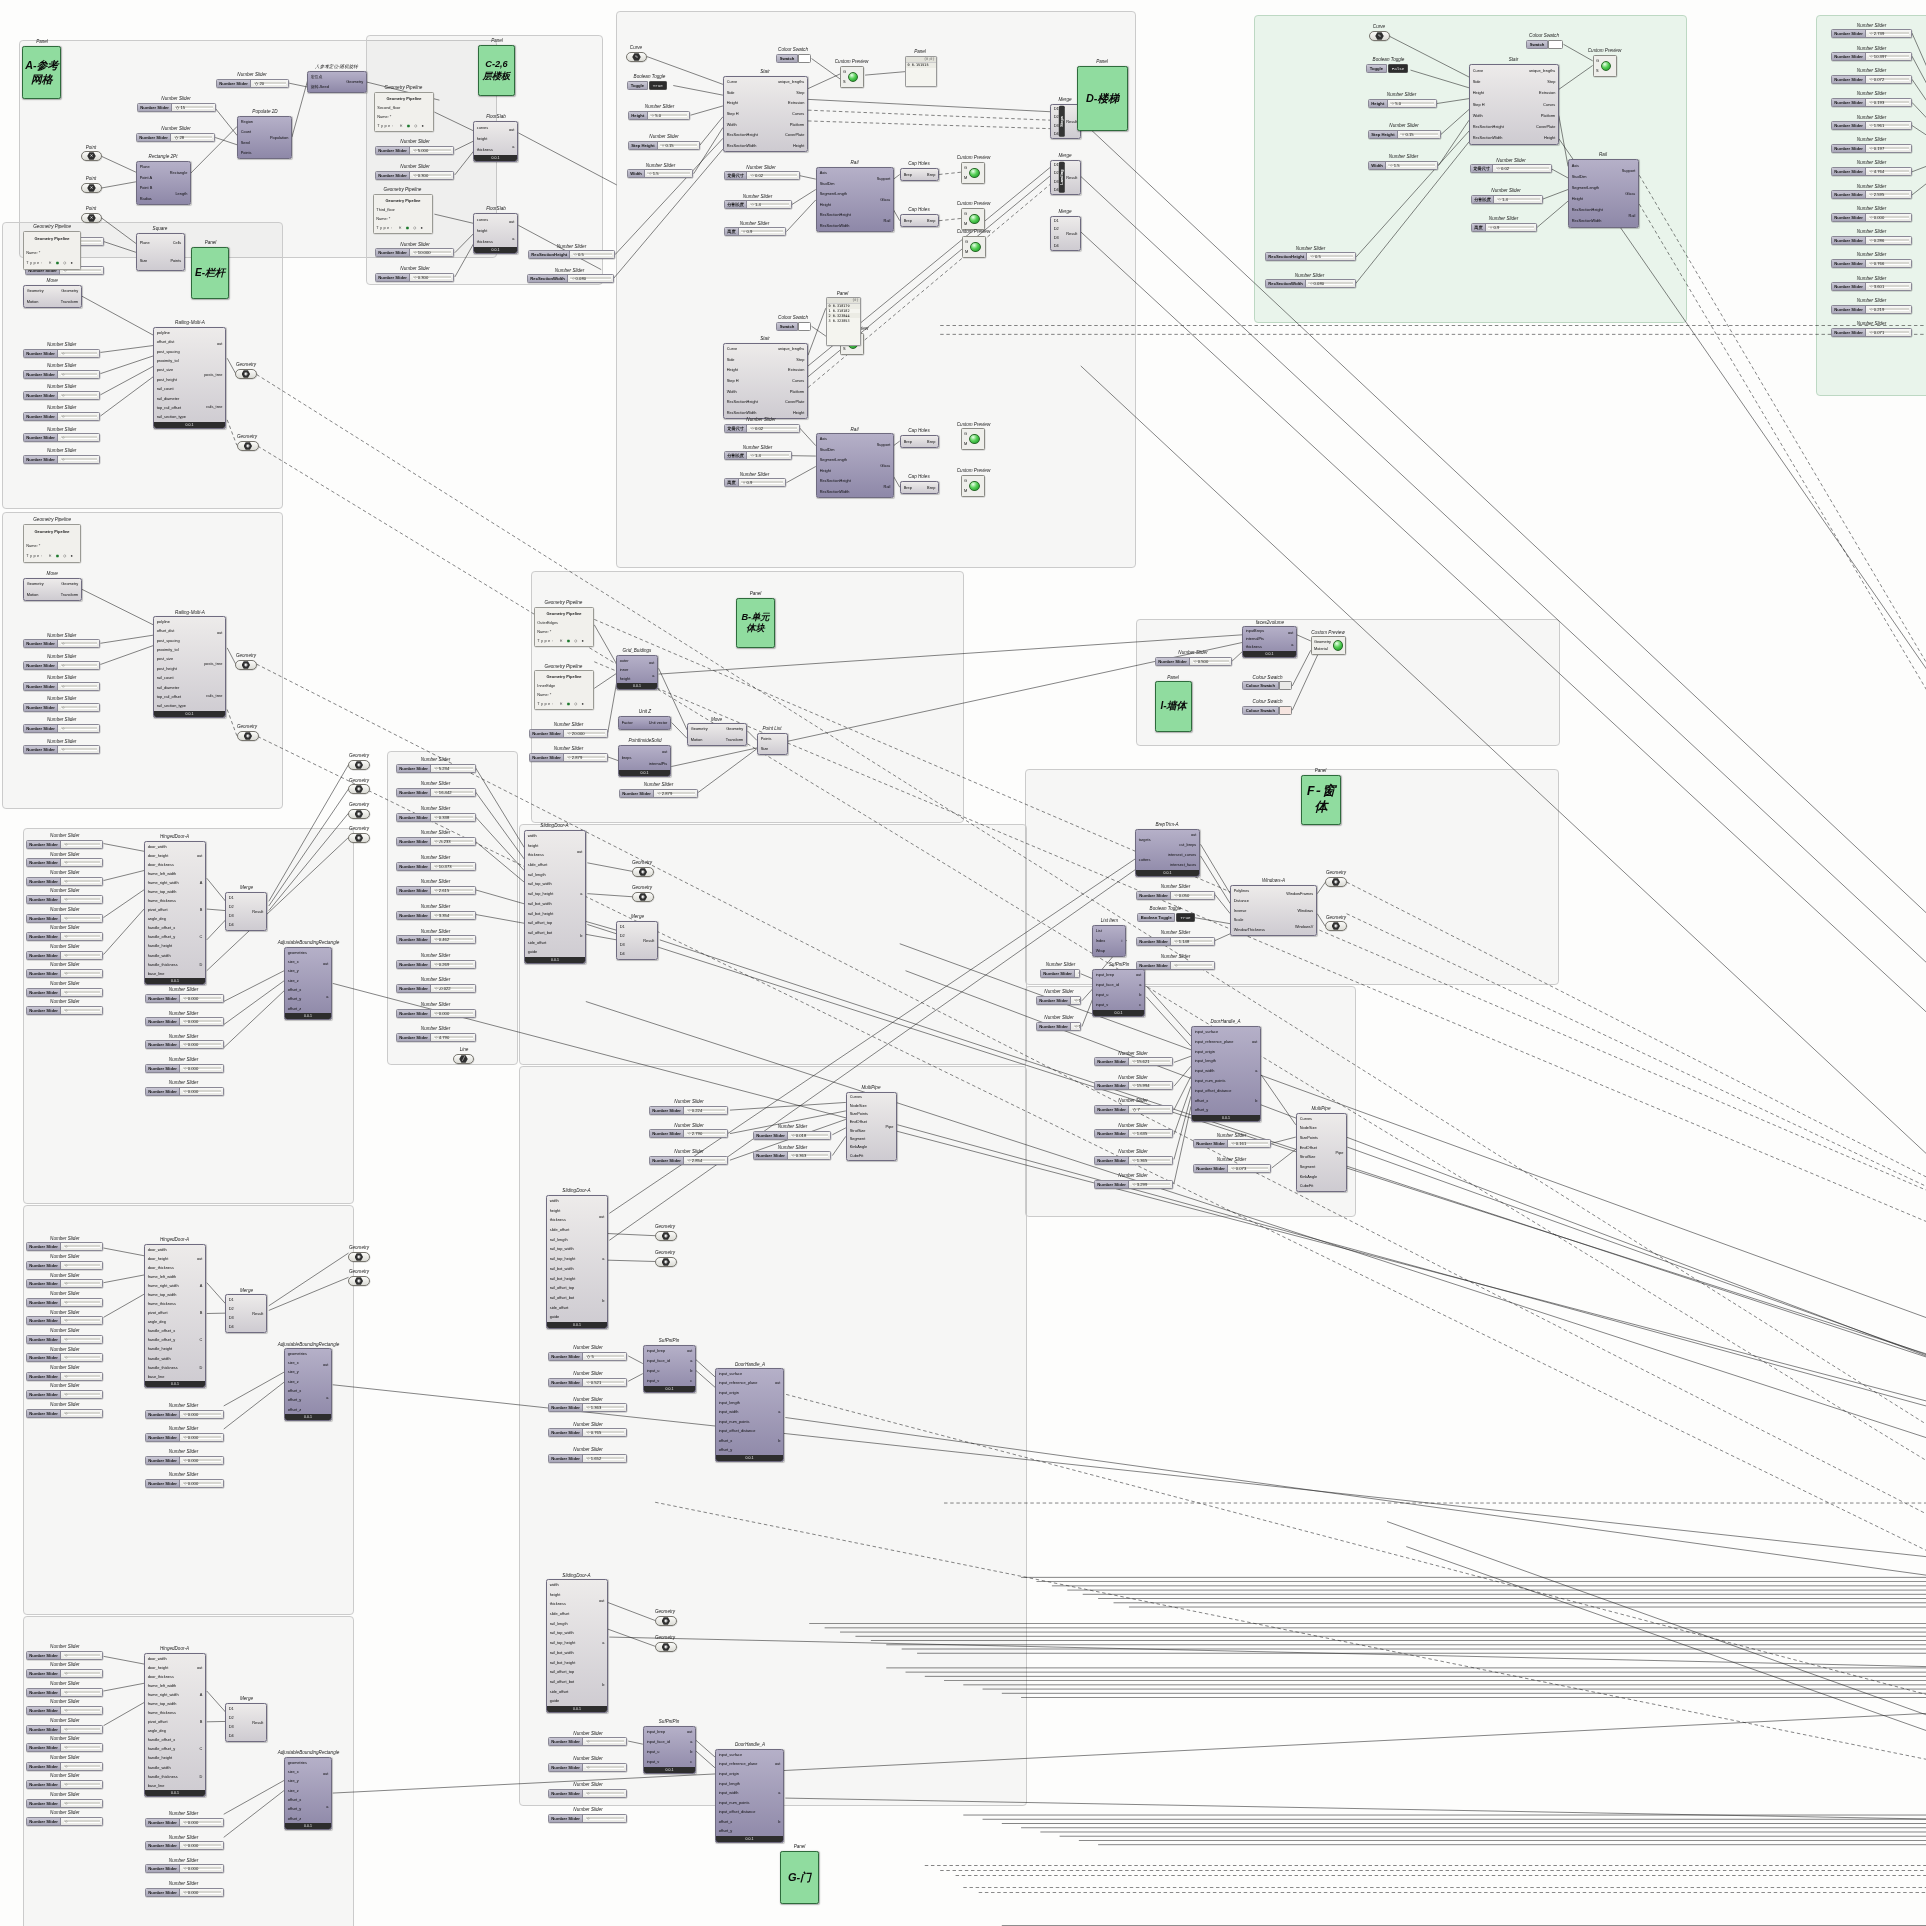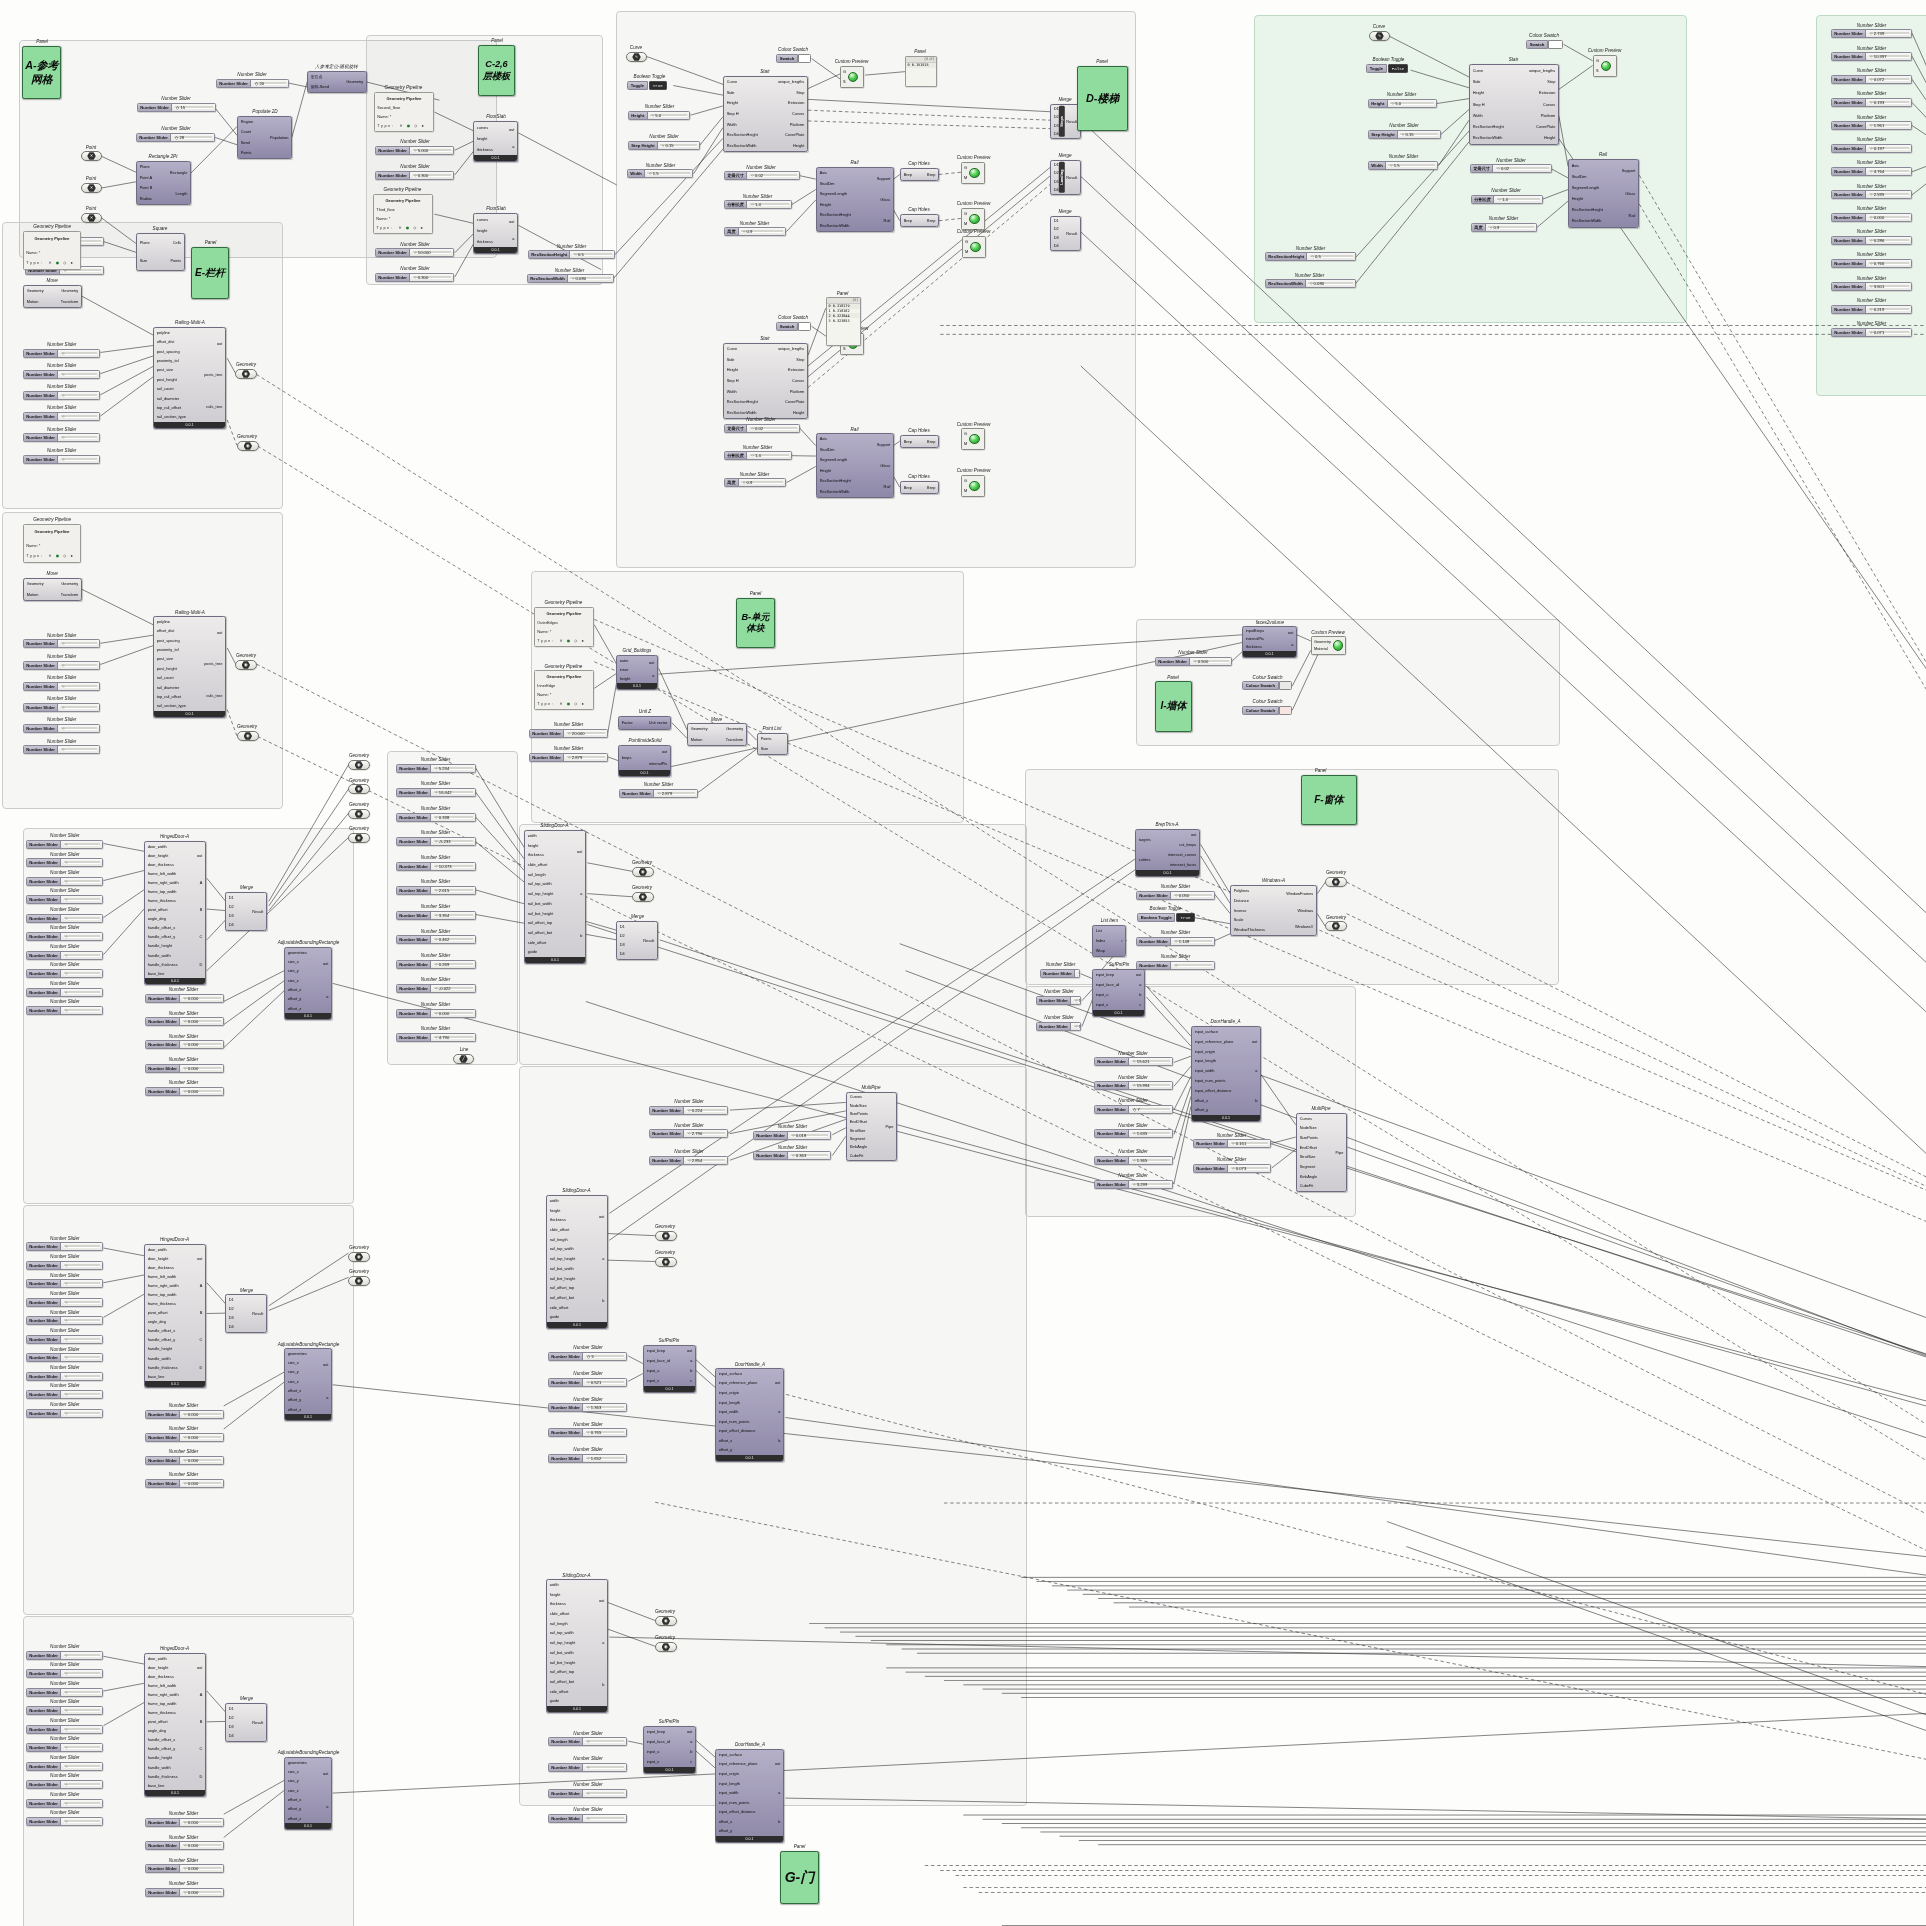--- a/index.html
+++ b/index.html
@@ -1439,21 +1439,21 @@
     </div>
     <div class="title" style="left: 1295px; top: 631px; width: 66px;">Custom Preview</div>
     <div class="nd preview" style="left: 1311px; top: 636px; width: 35px; height: 19px;">
       <div class="pcol">
         <div class="port">Geometry</div>
         <div class="port">Material</div>
       </div>
       <div class="ball"></div>
     </div>
     <div class="title" style="left: 1285px; top: 769px; width: 71px;">Panel</div>
-    <div class="nd gpanel" style="left: 1301px; top: 775px; width: 56px; height: 50px; font-size: 10px;">
+    <div class="nd gpanel" style="left: 1301px; top: 775px; width: 40px; height: 50px; font-size: 13px; font-family: Liberation Mono, monospace;">
       <div>F-窗体</div>
     </div>
     <div class="title" style="left: 1119px; top: 823px; width: 96px;">BrepTrim-A</div>
     <div class="nd cluster purple" style="left: 1135px; top: 829px; width: 65px; height: 48px;">
       <div class="body">
         <div class="col in">
           <div class="port">targets</div>
           <div class="port">cutters</div>
         </div>
         <div class="col outp">
@@ -2572,17 +2572,17 @@
     </div>
     <div class="title" style="left: 639px; top: 1610px; width: 52px;">Geometry</div>
     <div class="nd param" style="left: 655px; top: 1616px; width: 21.6px; height: 10px;">
       <span class="hex">◉</span>
     </div>
     <div class="title" style="left: 639px; top: 1636px; width: 52px;">Geometry</div>
     <div class="nd param" style="left: 655px; top: 1642px; width: 21.6px; height: 10px;">
       <span class="hex">◉</span>
     </div>
     <div class="title" style="left: 765px; top: 1845px; width: 69px;">Panel</div>
-    <div class="nd gpanel" style="left: 780px; top: 1851px; width: 39px; height: 53px; font-size: 14px;">
+    <div class="nd gpanel" style="left: 780px; top: 1851px; width: 39px; height: 53px; font-size: 11px;">
       <div>G-门</div>
     </div>
   </div>
 
 
 </body></html>

